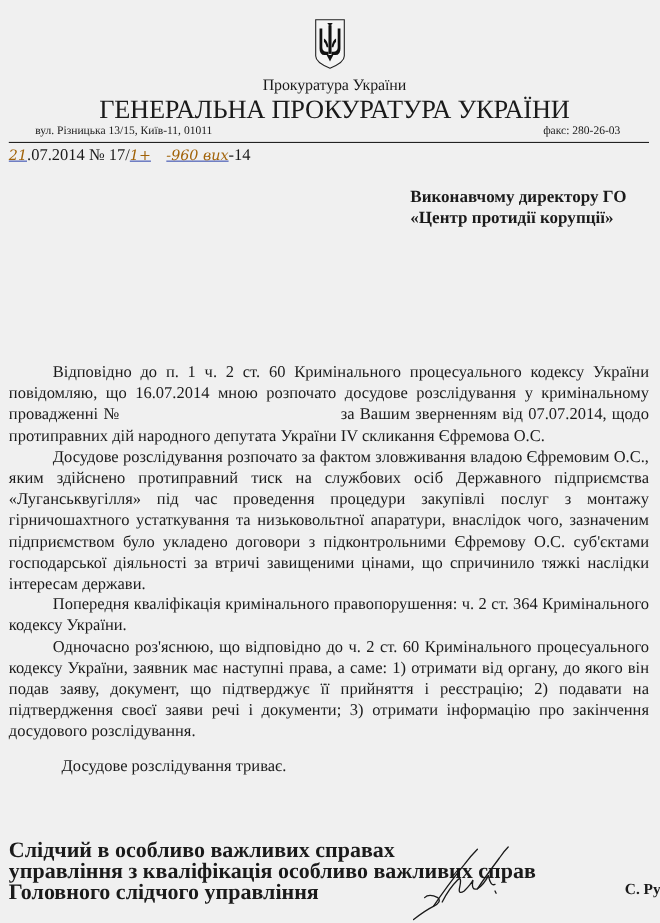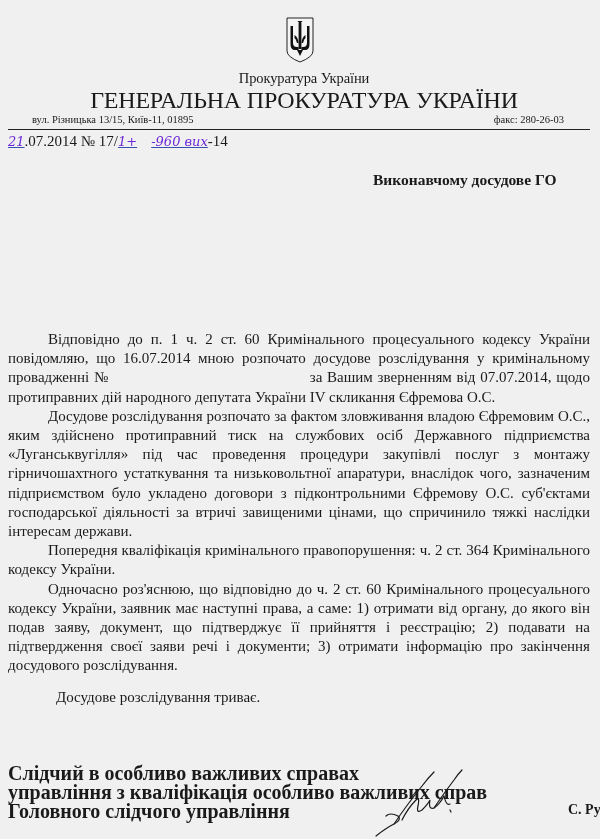--- a/index.html
+++ b/index.html
@@ -66,21 +66,21 @@
       top: 1px;
     }
     .ref-row {
       position: absolute;
       left: 8px;
       top: 129px;
       font-size: 15px;
       white-space: nowrap;
     }
     .hand {
-      color: #6d28d9;
+      color: #a16207;
       font-family: "DejaVu Serif", serif;
       font-style: italic;
       font-size: 13px;
       text-decoration: underline;
       text-decoration-color: #3a4fb0;
       text-align: center;
     }
     .addressee {
       position: absolute;
       left: 373px;
@@ -160,32 +160,33 @@
         <path d="M11 33 L17 33 L14 39 Z"></path>
         <path d="M11.5 4 L16.5 4 L14 7 Z"></path>
       </g>
     </svg>
   </div>
 
   <div class="org-sub">Прокуратура України</div>
   <div class="org-main">ГЕНЕРАЛЬНА ПРОКУРАТУРА УКРАЇНИ</div>
 
   <div class="contact-row">
-    <span class="addr">вул. Різницька 13/15, Київ-11, 01895</span>
+    <span class="addr">вул. Різницька 13/15, Київ-11, 01011</span>
     <span class="fax">факс: 280-26-03</span>
   </div>
 
   <div class="ref-row">
     <span class="hand">21</span><span>.07.2014</span>
     <span>№</span>
     <span>17/</span><span class="hand">1+</span><span class="hand"><span class="blank"></span></span><span class="hand">-960 вих</span><span>-14</span>
   </div>
 
   <div class="addressee">
-    <div>Виконавчому  досудове  ГО</div>
+    <div>Виконавчому  директору  ГО</div>
+    <div>«Центр протидії корупції»</div>
   </div>
 
   <div class="body-text">
     <p style="white-space: pre-wrap;">Відповідно до п. 1 ч. 2 ст. 60 Кримінального процесуального кодексу України повідомляю, що 16.07.2014 мною розпочато досудове розслідування у кримінальному провадженні №                                          за Вашим зверненням від 07.07.2014, щодо протиправних дій народного депутата України IV скликання Єфремова О.С.</p>
     <p>Досудове розслідування розпочато за фактом зловживання владою Єфремовим О.С., яким здійснено протиправний тиск на службових осіб Державного підприємства «Луганськвугілля» під час проведення процедури закупівлі послуг з монтажу гірничошахтного устаткування та низьковольтної апаратури, внаслідок чого, зазначеним підприємством було укладено договори з підконтрольними Єфремову О.С. суб'єктами господарської діяльності за втричі завищеними цінами, що спричинило тяжкі наслідки інтересам держави.</p>
     <p>Попередня кваліфікація кримінального правопорушення: ч. 2 ст. 364 Кримінального кодексу України.</p>
     <p>Одночасно роз'яснюю, що відповідно до ч. 2 ст. 60 Кримінального процесуального кодексу України, заявник має наступні права, а саме: 1) отримати від органу, до якого він подав заяву, документ, що підтверджує її прийняття і реєстрацію; 2) подавати на підтвердження своєї заяви речі і документи; 3) отримати інформацію про закінчення досудового розслідування.</p>
     <p class="last-indent">Досудове розслідування триває.</p>
   </div>
 

